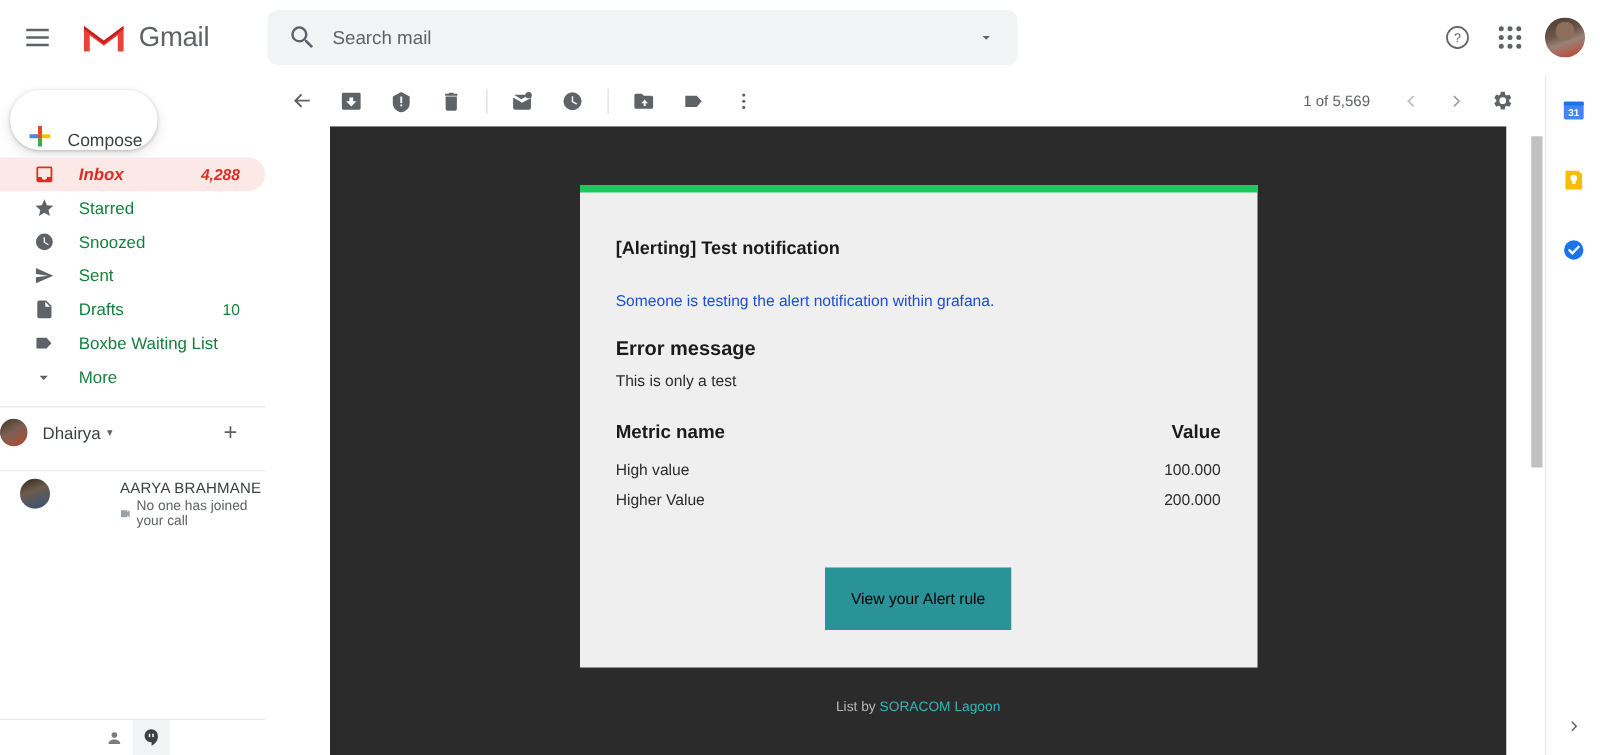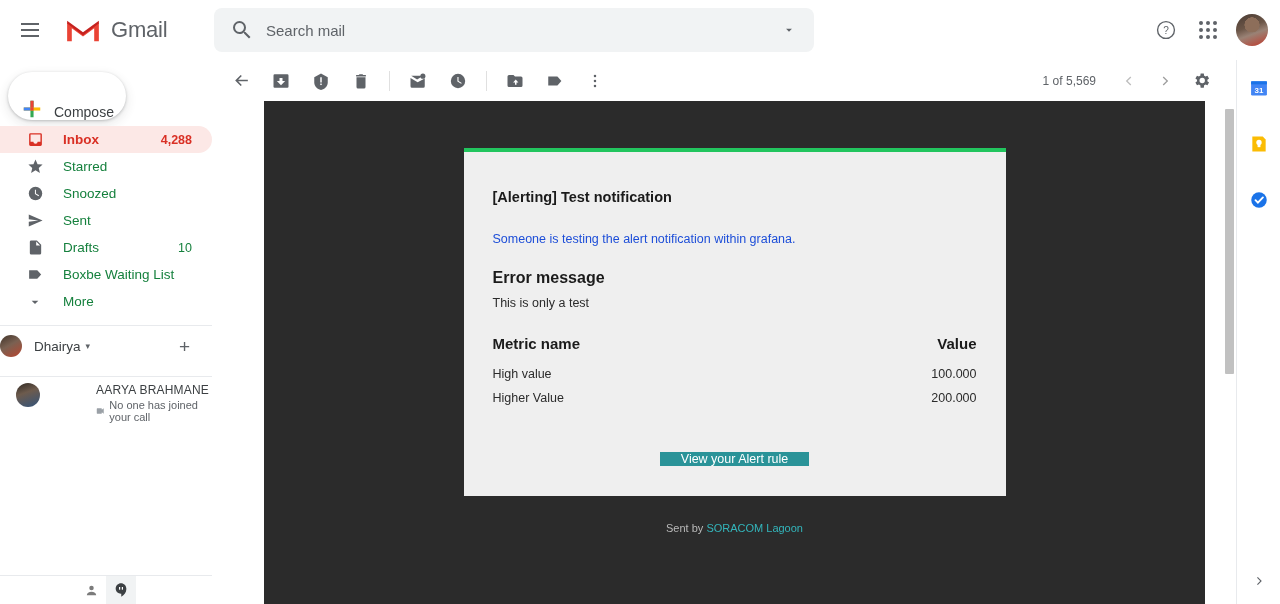--- a/index.html
+++ b/index.html
@@ -66,21 +66,21 @@
   }
   .compose-label { font-size: 14px; color: #3c4043; }
 
   .nav-list { margin-top: 6px; }
   .nav-item {
     height: 27px; display: flex; align-items: center;
     padding-left: 25px; border-radius: 0 14px 14px 0;
     cursor: pointer; font-size: 13.5px; color: #15803d; position: relative;
   }
   .nav-item .ico { width: 20px; flex: none; display: flex; align-items: center; justify-content: center; margin-right: 18px; }
-  .nav-item.active { background: #fce8e6; color: #d93025; font-weight: bold; }
+  .nav-item.active { background: #fce8e6; color: #d93025; font-weight: bold; font-style: italic; }
   .nav-item.bold .lbl { font-weight: normal; }
   .nav-count { margin-left: auto; margin-right: 20px; font-size: 12.5px; }
   .nav-item.active .nav-count { color: #d93025; font-weight: bold; }
 
   .side-sep { height: 1px; background: #e8eaed; margin: 10px 0 0 0; }
 
   .acct-row { display: flex; align-items: center; height: 40px; cursor: pointer; }
   .acct-av { width: 22px; height: 22px; border-radius: 50%; flex: none; margin-right: 12px; overflow:hidden;
     background: linear-gradient(150deg,#3f3228 0%,#7a6152 45%,#b9452f 100%); position: relative; }
   .acct-name { font-size: 13.5px; color: #3c4043; }
@@ -110,39 +110,39 @@
   .pg-text { font-size: 12px; color: #5f6368; margin-right: 14px; }
   .pg-btn { width: 34px; height: 34px; display: flex; align-items: center; justify-content: center; cursor: pointer; color: #bdbdbd; }
 
   .mail-scroll { position: absolute; top: 41px; left: 0; right: 0; bottom: 0; overflow: hidden; }
   .mail-dark {
     margin-left: 52px; width: 941px; min-height: 504px;
     background: #2b2b2b; padding-top: 47px;
   }
   .card {
     width: 542px; margin: 0 auto; background: #efefef;
-    border-top: 4px solid #22c55e; padding: 37px 29px 30px 29px;
+    border-top: 6px solid #22c55e; padding: 37px 29px 30px 29px;
   }
   .card-title { font-size: 14.5px; font-weight: bold; color: #1b1b1b; margin-bottom: 27px; }
   .card-lead { font-size: 12.5px; color: #1d4ed8; margin-bottom: 23px; }
   .card-h2 { font-size: 16px; font-weight: bold; color: #1b1b1b; margin-bottom: 9px; }
   .card-sub { font-size: 12.5px; color: #2b2b2b; margin-bottom: 25px; }
 
   .metrics { width: 100%; border-collapse: collapse; }
   .metrics th {
     font-size: 15px; font-weight: bold; color: #1b1b1b;
     text-align: left; padding-bottom: 10px;
   }
   .metrics th.r, .metrics td.r { text-align: right; }
   .metrics td { font-size: 12.5px; color: #2b2b2b; padding: 5px 0; }
 
   .btn-row { display: flex; justify-content: center; gap: 95px; margin-top: 42px; }
   .btn-primary {
-    background: #2a9398; color: #ffffff; font-size: 12.5px;
-    padding: 0 21px; border: none; cursor: pointer;
+    background: #2a9398; color: #000000; font-size: 12.5px;
+    padding: 18px 21px; border: none; cursor: pointer;
     font-family: "Liberation Sans", sans-serif;
   }
   .btn-outline {
     background: transparent; color: #2a9398; font-size: 12.5px;
     padding: 12px 21px; border: 1px solid #9ab9ba; cursor: pointer;
     font-family: "Liberation Sans", sans-serif;
   }
   .sent-by { text-align: center; font-size: 11px; color: #b9b9b9; padding: 26px 0 30px 0; }
   .sent-by a { color: #33b5bb; text-decoration: none; }
 
@@ -458,21 +458,21 @@
               </tr>
             </tbody>
           </table>
 
           <div class="btn-row">
             <button class="btn-primary">View your Alert rule</button>
           </div>
         </div>
 
         <div class="sent-by">
-          <span>Sent by </span><a href="#">SORACOM Lagoon</a>
+          <span>List by </span><a href="#">SORACOM Lagoon</a>
         </div>
       </div>
     </div>
 
     <div class="vscroll"></div>
   </div>
 
   <div class="rail">
     <div class="rail-ico">
       <svg width="20" height="20" viewBox="0 0 24 24">

